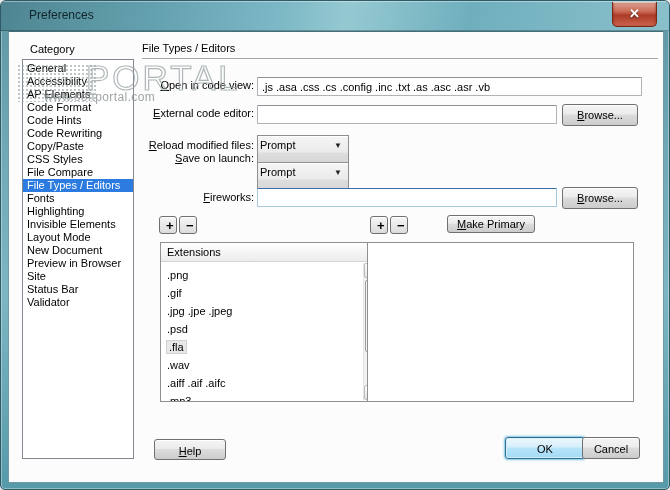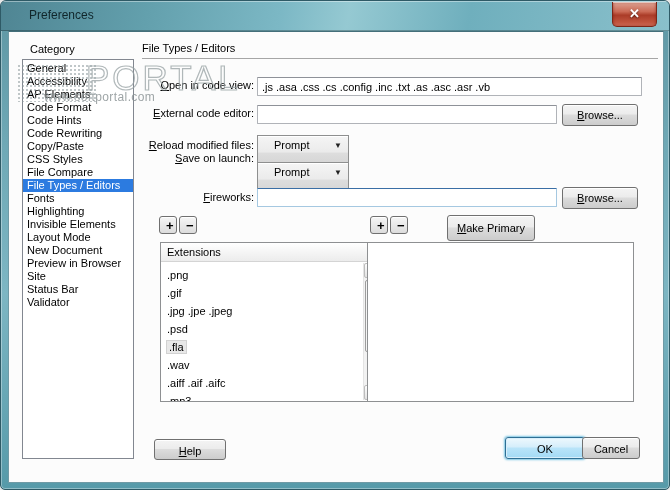--- a/index.html
+++ b/index.html
@@ -64,21 +64,21 @@
     display:inline-block;
   }
   .btn.default{
     border-color:#2f6f94;
     background:linear-gradient(180deg,#eef8fd 0%,#d5eefb 45%,#b9e4f9 50%,#a3daf5 100%);
     box-shadow:0 0 2px 1px #7cc5e3, inset 0 0 0 1px #d8effb;
   }
   .combo{
     position:absolute;width:92px;height:37px;border:1px solid #8e8f8f;border-radius:0;
     background:linear-gradient(180deg,#f5f5f5 0%,#ebebeb 45%,#dddddd 50%,#d0d0d0 100%);
-    box-shadow:inset 0 1px #fff;line-height:19px;padding-left:16px;cursor:pointer;
+    box-shadow:inset 0 1px #fff;line-height:19px;padding-left:2px;cursor:pointer;
   }
   .combo .arrow{position:absolute;right:6px;top:0;font-size:8px;line-height:20px;color:#222;}
   .sq{
     position:absolute;width:18px;height:18px;border:1px solid #707070;border-radius:3px;
     background:linear-gradient(180deg,#f6f6f6,#dcdcdc);box-shadow:inset 0 1px #fff;
     font-weight:bold;font-size:13px;line-height:15px;text-align:center;cursor:pointer;
   }
   
   .listbox{position:absolute;background:#fff;border:1px solid #8e9092;}
   .list-header{
@@ -173,21 +173,21 @@
     </div>
 
     <label class="fl mn" style="top:159px">Fireworks:</label>
     <input class="ti focus" style="left: 248px; top: 156px; width: 300px;" value="">
     <button class="btn mn" style="left:553px;top:155px;width:76px;height:22px">Browse...</button>
 
     <button class="sq" style="left:150px;top:184px">+</button>
     <button class="sq" style="left:170px;top:184px">−</button>
     <button class="sq" style="left:361px;top:184px">+</button>
     <button class="sq" style="left:381px;top:184px">−</button>
-    <button class="btn mn" style="left:438px;top:183px;width:88px;height:26px">Make Primary</button>
+    <button class="btn mn" style="left:438px;top:183px;width:88px;height:18px">Make Primary</button>
 
     <div class="listbox" style="left:151px;top:210px;width:220px;height:160px">
       <div class="list-header">Extensions</div>
       <div class="list-body with-sb">
           <div class="ext-item"><span>.png</span></div>
           <div class="ext-item"><span>.gif</span></div>
           <div class="ext-item"><span>.jpg .jpe .jpeg</span></div>
           <div class="ext-item"><span>.psd</span></div>
           <div class="ext-item selected"><span>.fla</span></div>
           <div class="ext-item"><span>.wav</span></div>

